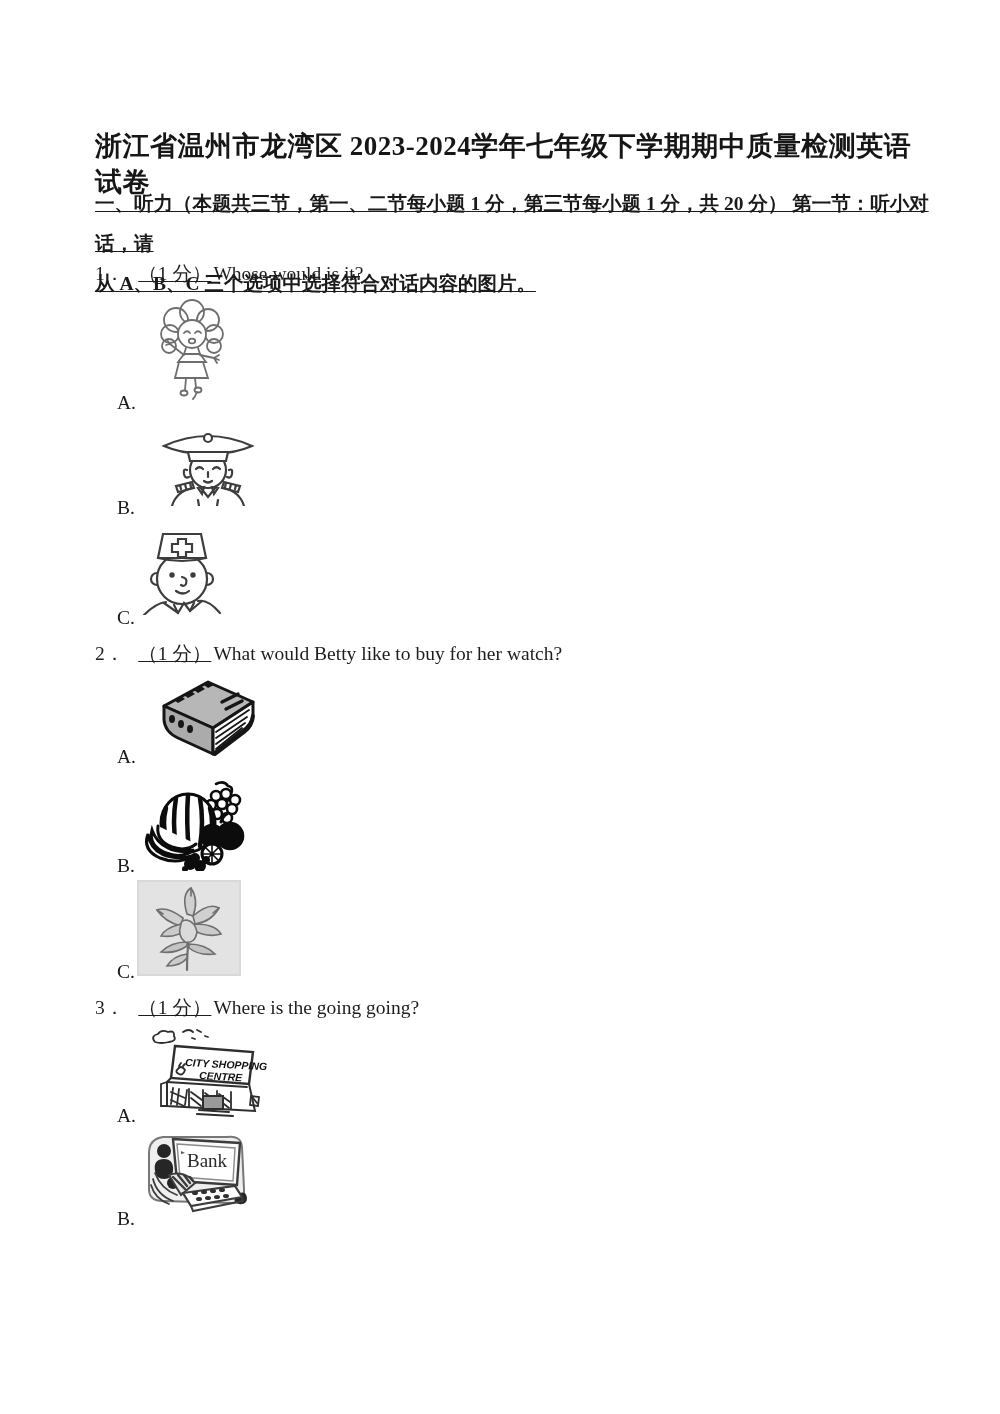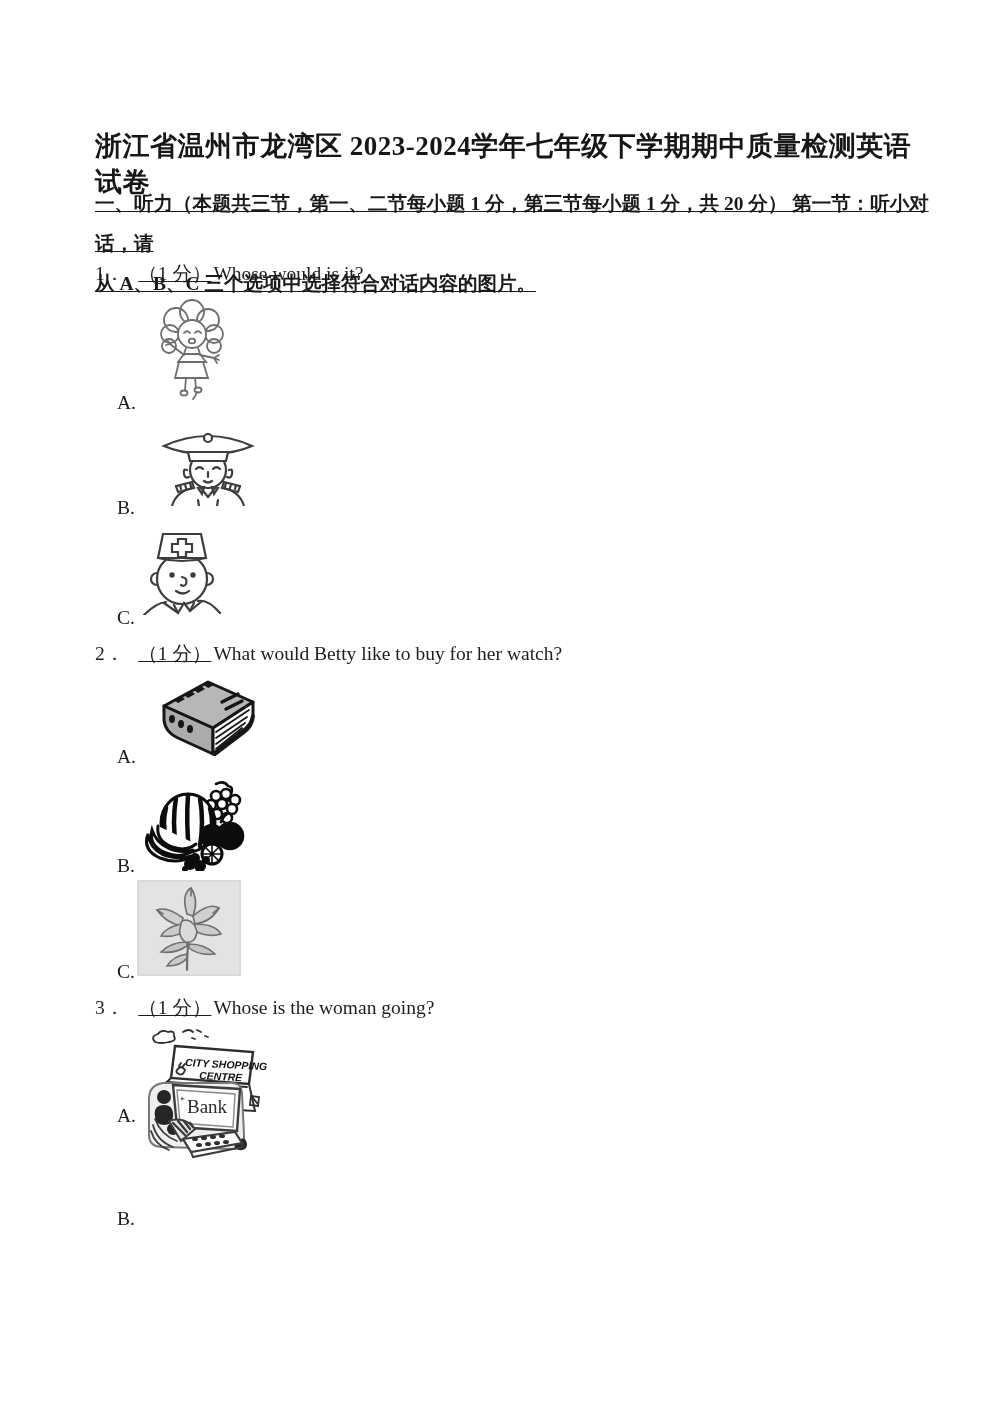--- a/index.html
+++ b/index.html
@@ -208,21 +208,21 @@
         <path d="M58,44 Q78,44 84,54 Q70,58 56,50 Z" fill="#cbcbcb"></path>
         <path d="M44,44 Q28,48 24,56 Q40,58 48,50 Z" fill="#cbcbcb"></path>
         <path d="M44,44 Q40,56 48,62 Q58,64 60,52 Q58,42 50,40 Q44,40 44,44 Z" fill="#dadada"></path>
         <path d="M20,30 l6,4 M82,28 l-6,5 M54,8 l0,8"></path>
       </g>
     </svg>
   </div>
   <div class="opt-label" style="top:961px;">C.</div>
 
   <div class="qline" style="top:994px;">
-    <span class="qnum">3．</span><span class="qscore">（1 分）</span><span class="qtext">Whose is the woman going?</span>
+    <span class="qnum">3．</span><span class="qscore">（1 分）</span><span class="qtext">Where is the going going?</span>
   </div>
 
   <div class="opt-img" style="left:147px; top:1026px;">
     <svg width="122" height="97" viewBox="0 0 122 97" fill="none" stroke="#2e2e2e" stroke-width="1.8" stroke-linecap="round">
       <path d="M8,16 q-5,-6 3,-8 q3,-5 10,-2 q7,-2 6,4 q3,5 -5,6 q-8,2 -14,0 Z"></path>
       <path d="M36,6 q6,-4 10,0 M50,4 l4,2 M58,10 l3,1 M45,12 l3,1"></path>
       <path d="M28,20 L106,26 L102,58 L24,52 Z" fill="#ffffff" stroke-width="2.4"></path>
       <g font-family="Liberation Sans, sans-serif" font-weight="bold" font-style="italic" fill="#111" stroke="none">
         <text x="38" y="40" font-size="10.5" transform="rotate(3 38 40)">CITY SHOPPING</text>
         <text x="52" y="53" font-size="10.5" transform="rotate(3 52 53)">CENTRE</text>
@@ -235,21 +235,21 @@
       <path d="M24,66 l14,6 m-14,2 l13,6"></path>
       <path d="M42,63 l0,18 m14,-17 l0,18 m14,-17 l0,18 m14,-17 l0,17"></path>
       <path d="M44,66 l11,8 m-11,-2 l10,8 m4,-13 l11,8 m-11,-2 l10,8 m4,-13 l11,8 m-11,-2 l10,8"></path>
       <rect x="56" y="70" width="20" height="13" fill="#9a9a9a" stroke-width="2"></rect>
       <path d="M52,84 L82,86 M50,88 L86,90" stroke-width="2"></path>
       <path d="M104,70 l8,1 -1,9 -8,-1 z M106,72 l4,5"></path>
     </svg>
   </div>
   <div class="opt-label" style="top:1105px;">A.</div>
 
-  <div class="opt-img" style="left:143px; top:1077px;">
+  <div class="opt-img" style="left:143px; top:1131px;">
     <svg width="112" height="82" viewBox="0 0 112 82" fill="none" stroke="#4a4a4a" stroke-width="2" stroke-linecap="round">
       <path d="M20,6 Q6,8 6,22 L6,58 Q6,70 20,70 L88,72 Q102,72 101,58 L99,16 Q98,4 84,6 Z" fill="#efefef" stroke="#777"></path>
       <path d="M30,8 L97,12 L94,54 L34,50 Z" fill="#fafafa" stroke="#3c3c3c" stroke-width="2.4"></path>
       <path d="M34,13 L92,17 L90,50 L37,46 Z" fill="#ffffff" stroke-width="1.4" stroke="#8a8a8a"></path>
       <text x="44" y="36" font-family="Liberation Serif, serif" font-size="19" fill="#2b2b2b" stroke="none">Bank</text>
       <path d="M38,20 l4,2 -4,1 z" fill="#555" stroke="none"></path>
       <g fill="#262626" stroke="none">
         <circle cx="21" cy="20" r="7"></circle>
         <path d="M12,40 q-2,-12 9,-12 q10,0 9,12 q-1,8 -9,8 q-8,0 -9,-8 Z"></path>
         <circle cx="30" cy="52" r="6"></circle>

